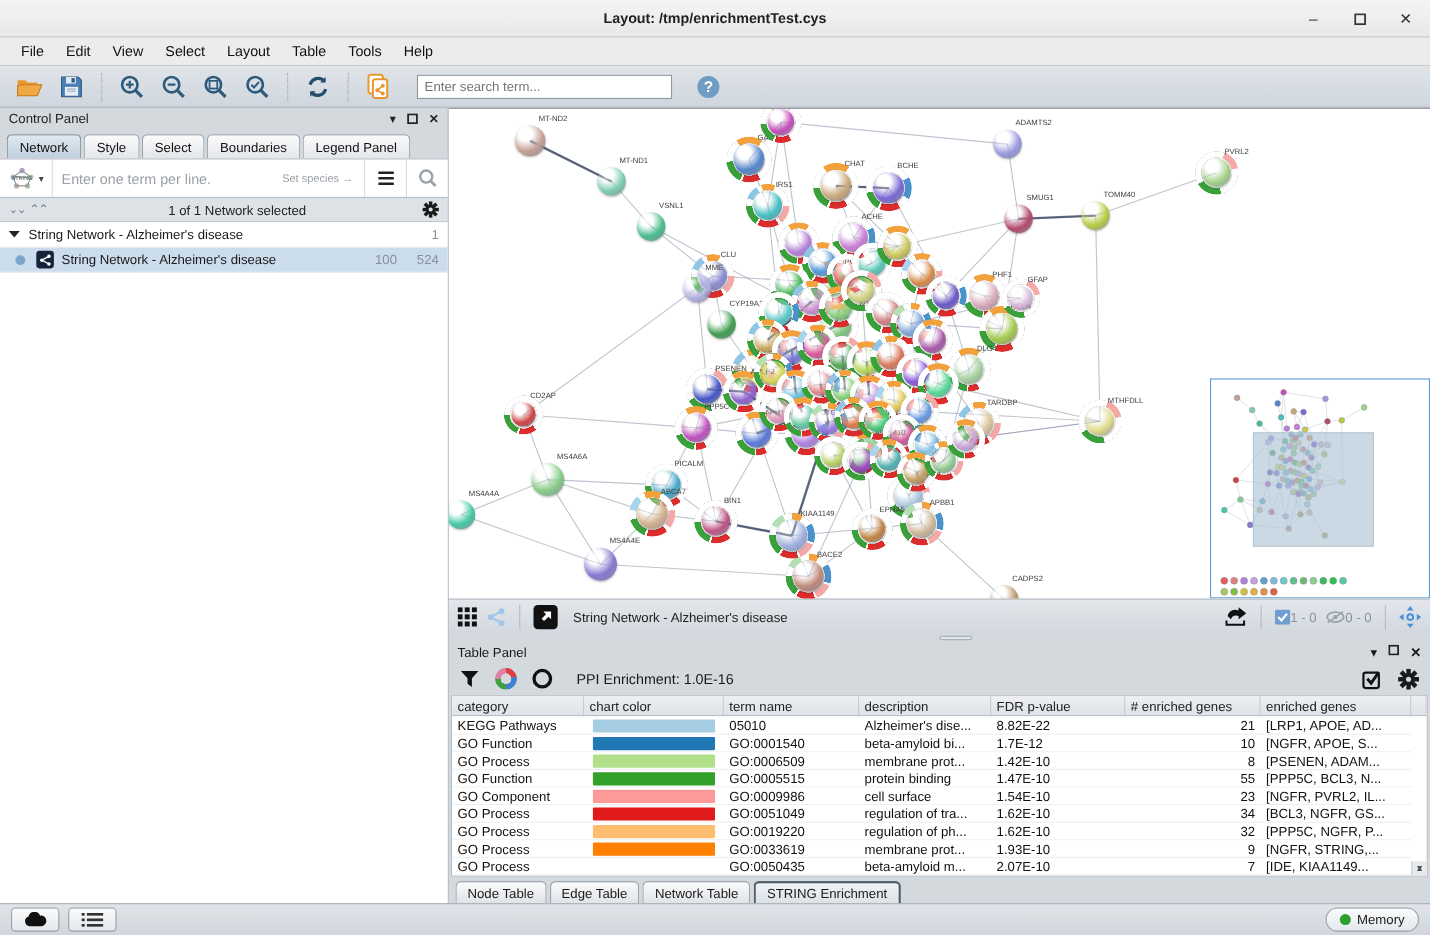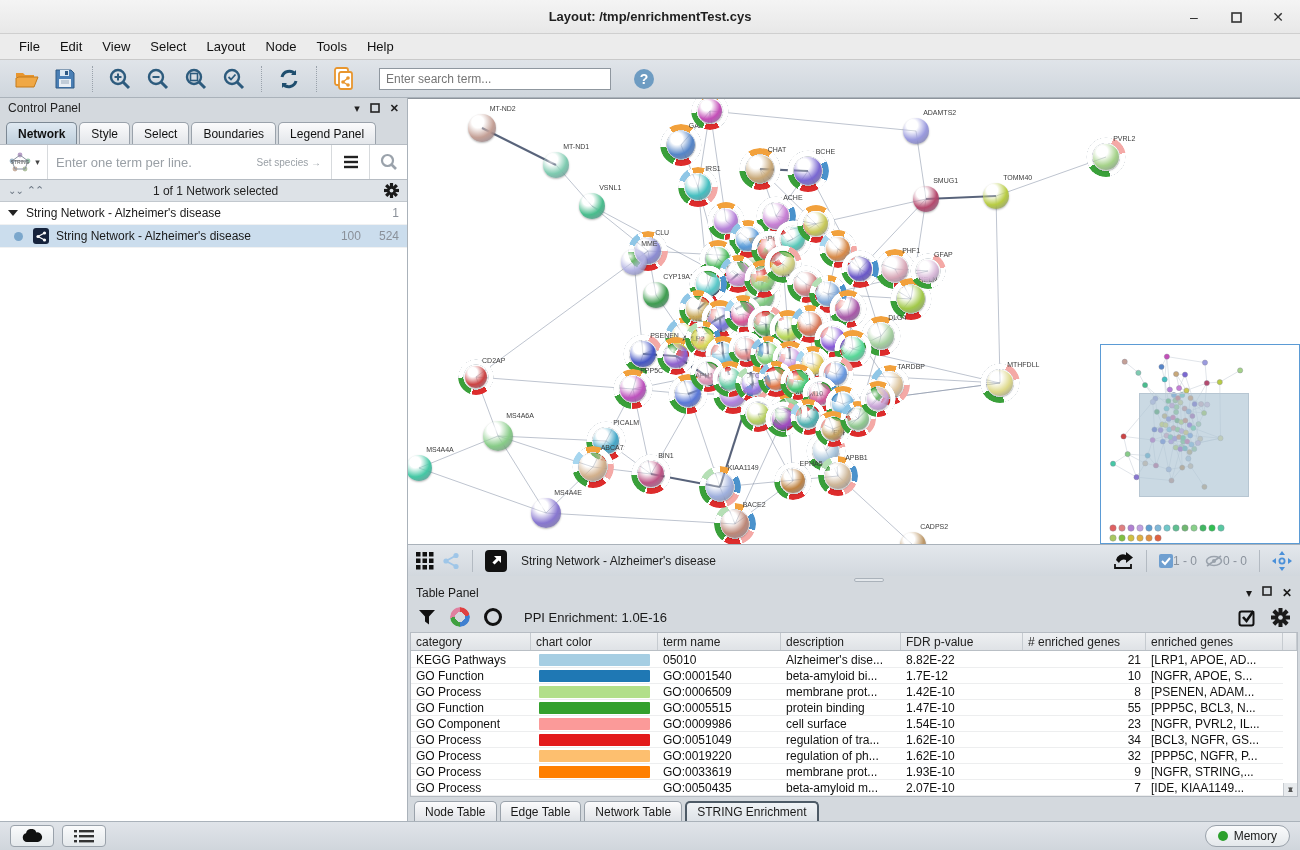--- a/index.html
+++ b/index.html
@@ -26,21 +26,21 @@
 
   
   .main { flex:1; display:flex; min-height:0; }
 
   
   .control-panel { width:408px; background:#d4d9de; display:flex; flex-direction:column; border-right:1px solid #aab2ba; }
   .panel-header { height:20px; display:flex; align-items:center; padding:0 8px; font-size:12px; color:#222; }
   .panel-header .ph-controls { margin-left:auto; display:flex; gap:10px; align-items:center; color:#222; font-size:11px; }
   .cp-tabs { display:flex; align-items:flex-end; padding:2px 4px 0 6px; gap:2px; height:26px; }
   .cp-tab { border:1px solid #9aa2ab; border-bottom:none; border-radius:5px 5px 0 0; background:linear-gradient(#fbfbfc,#e3e6ea); padding:4px 11px 3px; font-size:12px; color:#111; }
-  .cp-tab.active { background:linear-gradient(#dfe9f2,#bfcfdc); border-color:#7c8894; font-weight:bold; }
+  .cp-tab.active { background:linear-gradient(#dfe9f2,#bfcfdc); border-color:#7c8894; font-weight:normal; }
   .string-search { height:36px; background:#fff; border:1px solid #b6bcc3; border-left:none; border-right:none; display:flex; align-items:center; }
   .ss-logo { width:48px; height:100%; border-right:1px solid #d7dadd; display:flex; align-items:center; justify-content:center; gap:2px; }
   .ss-input { flex:1; display:flex; align-items:center; padding:0 8px; color:#9aa0a6; font-size:13px; }
   .ss-species { color:#9aa0a6; font-size:10px; padding-right:10px; }
   .ss-btn { width:38px; height:100%; display:flex; align-items:center; justify-content:center; border-left:1px solid #d7dadd; }
   .sel-bar { height:22px; background:#dde2e7; display:flex; align-items:center; padding:0 8px; border-bottom:1px solid #c2c8ce; }
   .sel-bar .chev { color:#6b7683; font-size:10px; letter-spacing:-1px; margin-right:4px; }
   .sel-bar .sel-text { flex:1; text-align:center; font-size:12px; color:#222; }
   .net-tree { background:#fff; flex:1; }
   .tree-row { height:23px; display:flex; align-items:center; font-size:12px; padding:0 8px; border-bottom:1px solid #f0f1f2; }
@@ -116,21 +116,21 @@
       <div class="win-btn">✕</div>
     </div>
   </div>
 
   <div class="menubar">
       <div class="menu-item">File</div>
       <div class="menu-item">Edit</div>
       <div class="menu-item">View</div>
       <div class="menu-item">Select</div>
       <div class="menu-item">Layout</div>
-      <div class="menu-item">Node</div>
+      <div class="menu-item">Table</div>
       <div class="menu-item">Tools</div>
       <div class="menu-item">Help</div>
     </div>
 
   <div class="toolbar">
     <div class="tb-btn">
       <svg width="24" height="20" viewBox="0 0 24 20">
           <path d="M1 4 h7 l2 2 h9 v2 h-18 z" fill="#e8962e"></path>
           <path d="M1 9 l3 -1 h19 l-4 10 h-18 z" fill="#f0a845" stroke="#c47a1a" stroke-width="1"></path>
         </svg>

